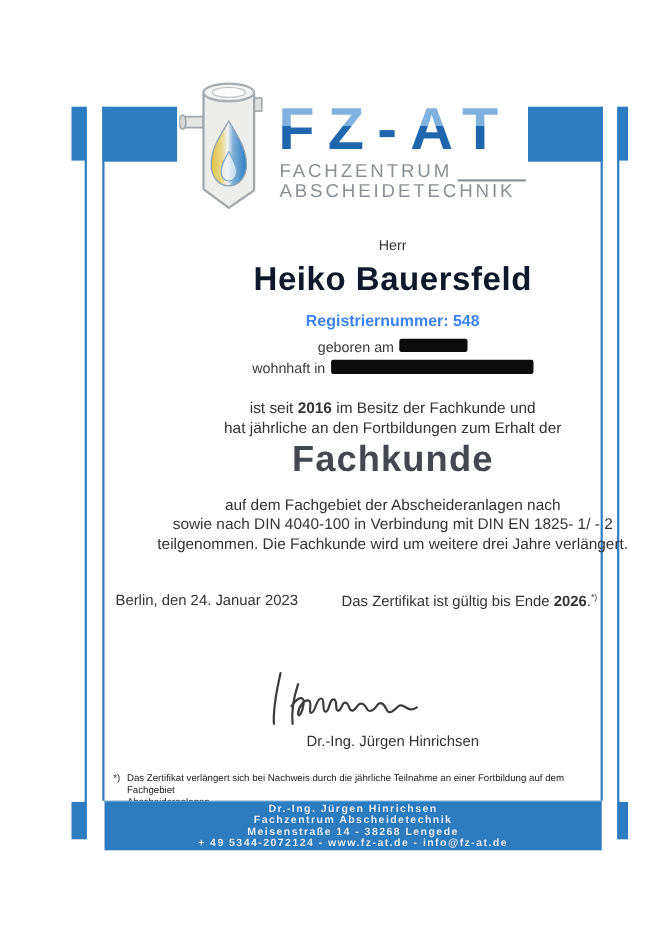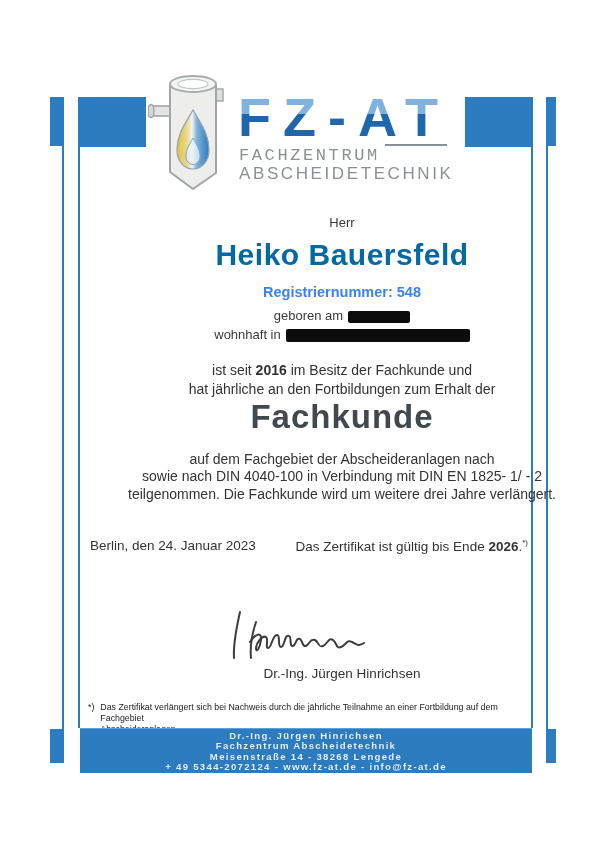--- a/index.html
+++ b/index.html
@@ -1,44 +1,44 @@
 <!DOCTYPE html>
 <html><head>
 <meta charset="utf-8">
 <style>
   html,body{margin:0;padding:0;background:#fff;}
   .page{position:relative;width:556px;height:860px;background:#ffffff;overflow:hidden;
-        font-family:"Liberation Sans",sans-serif;color:#333;}
+        font-family:"Liberation Sans",sans-serif;color:#333;margin-left:15px;}
   .abs{position:absolute;}
   
   .b{position:absolute;background:#2e7cc0;}
   .blk-tl-outer{left:50px;top:97px;width:13px;height:49px;}
   .line-l-outer{left:62px;top:97px;width:2px;height:666px;}
   .blk-bl-outer{left:50px;top:729px;width:13px;height:34px;}
   .blk-tl-inner{left:78px;top:97px;width:68px;height:50px;}
   .line-l-inner{left:78px;top:97px;width:2px;height:631px;}
   .blk-tr-inner{left:465px;top:97px;width:68px;height:50px;}
   .line-r-inner{left:531px;top:97px;width:2px;height:631px;}
   .line-r-outer{left:546px;top:97px;width:2px;height:666px;}
   .blk-tr-outer{left:547px;top:97px;width:13px;height:49px;}
   .blk-br-outer{left:547px;top:729px;width:13px;height:34px;}
   
   .logo-mark{left:148px;top:70px;}
   .brand{left:238px;top:90px;font-size:54px;font-weight:bold;letter-spacing:12px;line-height:1;
          background:linear-gradient(#7fb2de 0 45%, #2066ad 45% 100%);
          -webkit-background-clip:text;background-clip:text;color:transparent;}
   .brand-sub{left:239px;top:147px;color:#8b9094;font-size:17px;letter-spacing:2.6px;line-height:18px;white-space:nowrap;}
-  .sub-row{display:flex;align-items:flex-start;font-family:Liberation Mono, monospace;}
+  .sub-row{display:flex;align-items:flex-end;}
   .sub-rule{width:62px;height:2px;background:#8b9094;margin-left:5px;margin-top:-3px;}
   
   .center{position:absolute;left:80px;width:452px;text-align:center;padding-left:36px;}
   .salutation{top:215px;font-size:13px;color:#3a3a3a;}
-  .name{top:238px;font-size:30px;font-weight:bold;color:#0369a1;letter-spacing:0.5px;}
+  .name{top:238px;font-size:30px;font-weight:bold;color:#0f172a;letter-spacing:0.5px;}
   .regnum{top:284px;font-size:14.5px;font-weight:bold;color:#3b82f6;}
-  .redact-row{display:flex;justify-content:center;align-items:flex-end;gap:5px;font-size:13px;color:#3a3a3a;}
+  .redact-row{display:flex;justify-content:center;align-items:flex-start;gap:5px;font-size:13px;color:#3a3a3a;}
   .row-born{top:308px;}
   .row-res{top:327px;}
   .bar{background:#0c0c0c;border-radius:2px;}
   .bar-born{width:62px;height:12px;}
   .bar-res{width:184px;height:13px;}
   .intro{top:361px;font-size:14px;line-height:18.5px;color:#333;}
   .heading{top:398px;font-size:33px;font-weight:bold;color:#43484e;letter-spacing:1px;}
   .para{top:451px;font-size:14px;line-height:17.3px;color:#333;}
   .date-row{left:90px;width:438px;top:538px;display:flex;justify-content:space-between;font-size:13.5px;color:#333;position:absolute;}
   sup{font-size:8px;}

